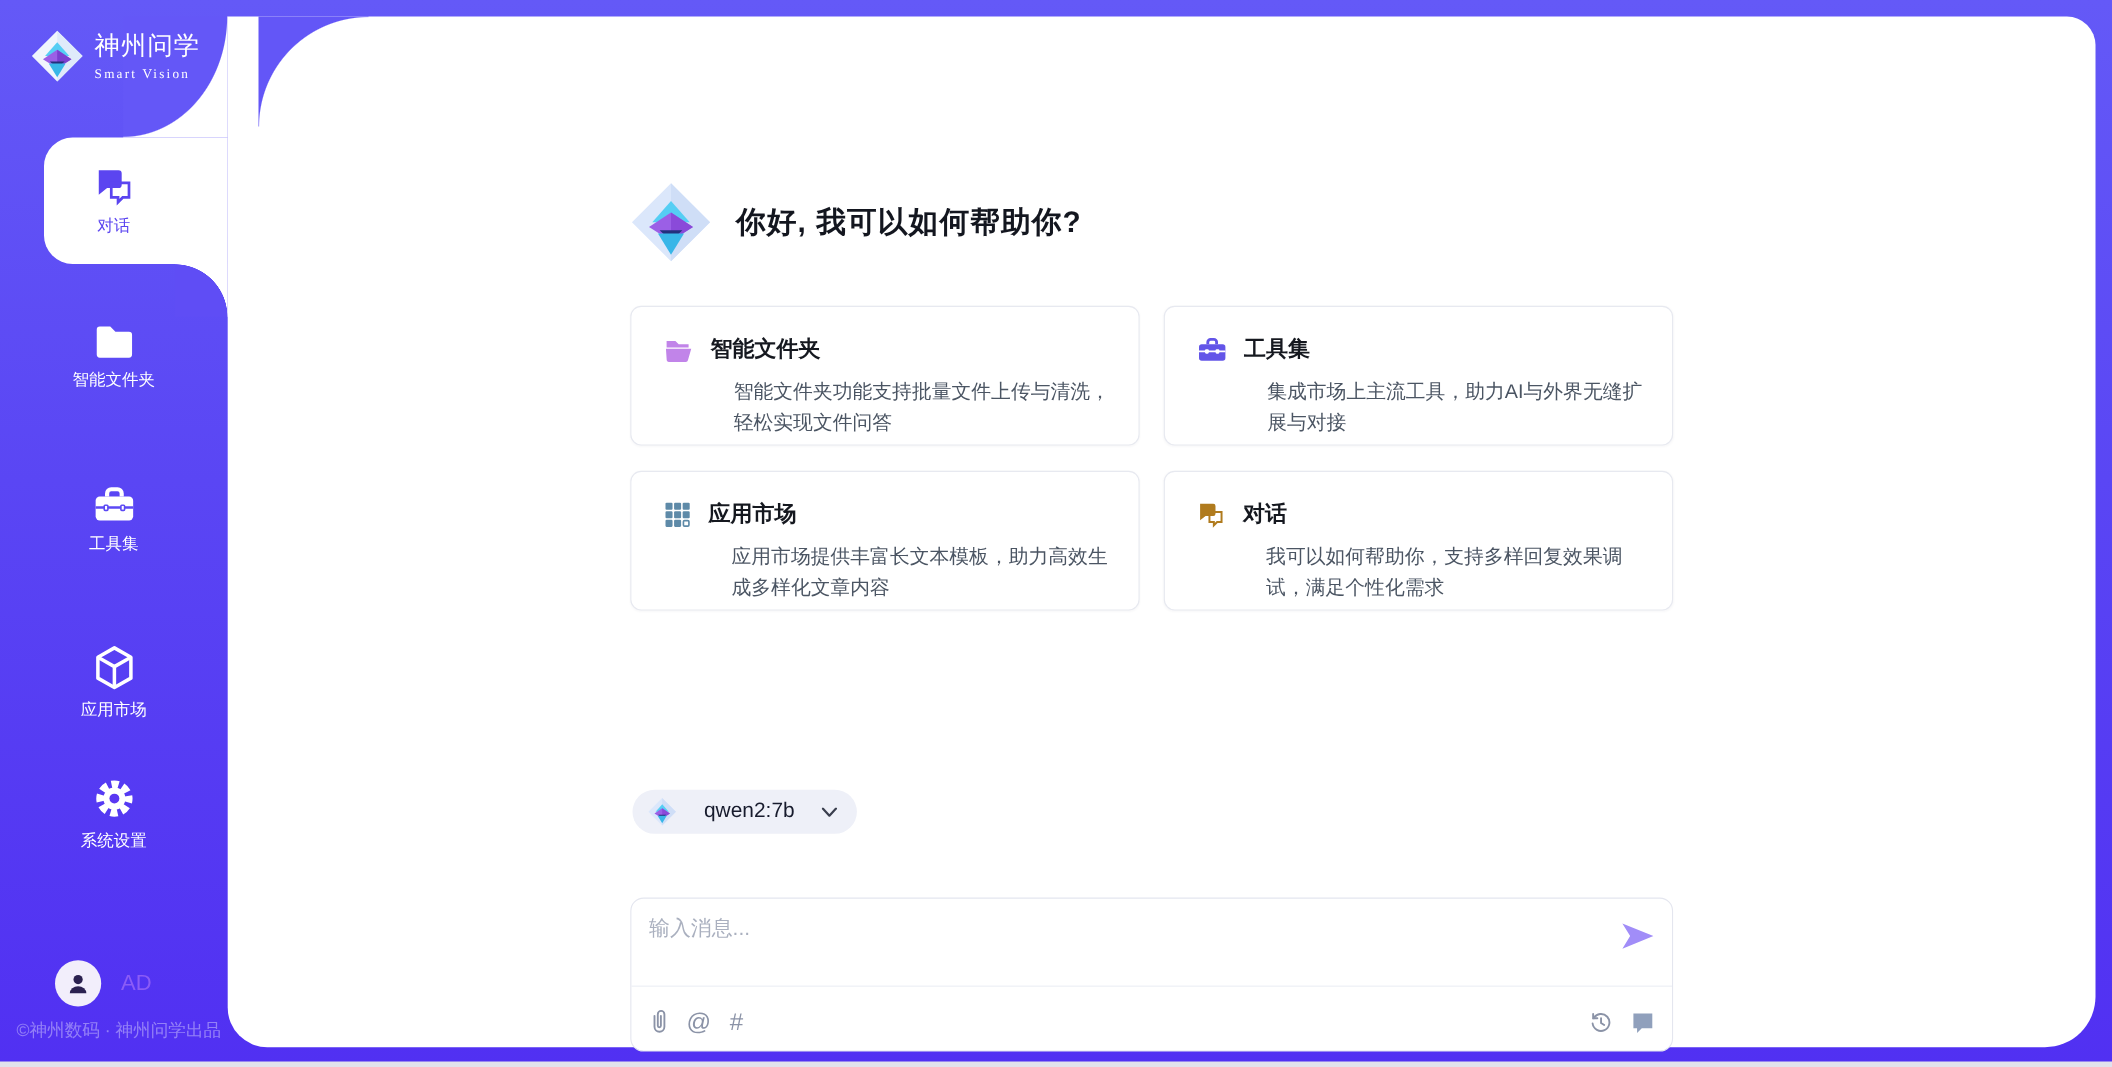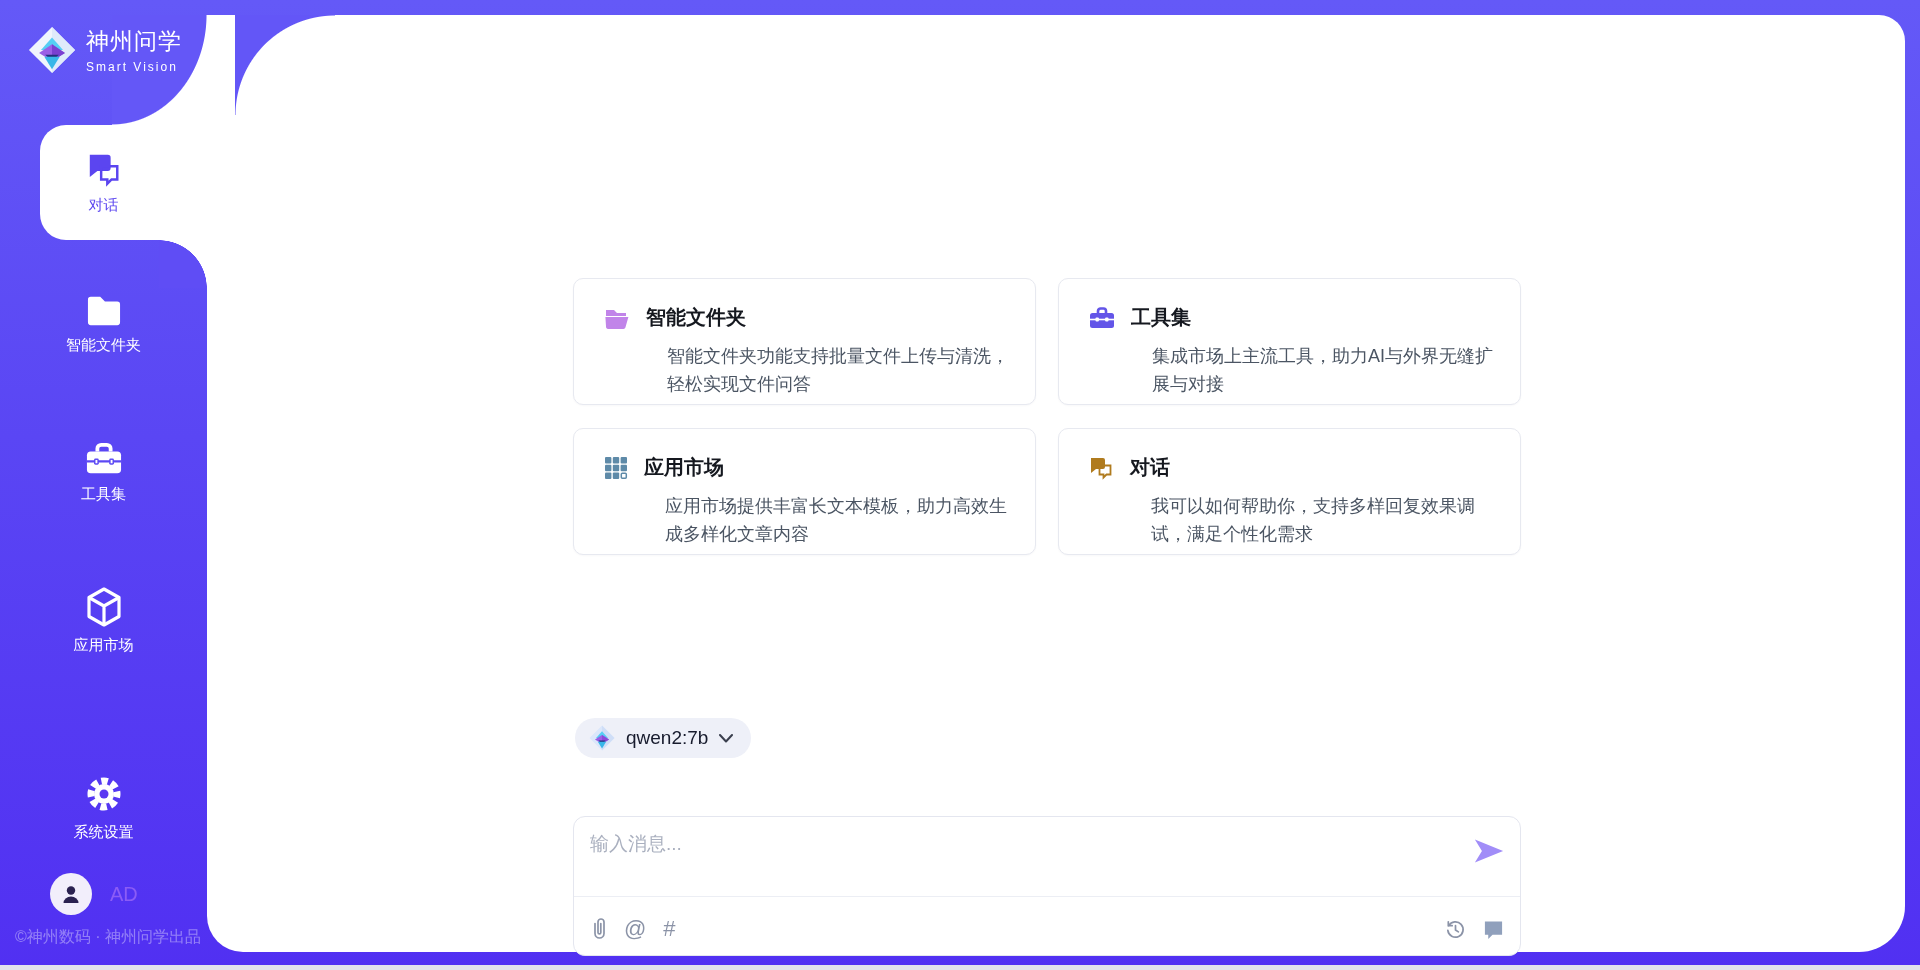--- a/index.html
+++ b/index.html
@@ -15,21 +15,21 @@
     background:radial-gradient(100px 100px at 100% 100%, rgba(0,0,0,0) 99%, #6356f7 100%); }
   
   .fillet-top { position:absolute; left:112px; top:15px; width:95px; height:110px; z-index:2;
     background:radial-gradient(95px 110px at 0% 0%, #6457f7 99%, #ffffff 100%); }
   .fillet-bottom { position:absolute; left:159px; top:240px; width:48px; height:48px; z-index:2;
     background:radial-gradient(48px 48px at 0% 100%, #5f4df5 99%, #ffffff 100%); }
 
   
   .brand { position:absolute; left:28px; top:26px; display:flex; align-items:center; gap:10px; z-index:3; }
   .brand-text .cn { color:#fff; font-size:23px; font-weight:normal; letter-spacing:1px; }
-  .brand-text .en { color:#fff; font-size:12px; letter-spacing:2px; margin-top:3px; }
+  .brand-text .en { color:#fff; font-size:12px; letter-spacing:2px; margin-top:3px;font-family:Liberation Serif, serif; }
 
   .tab-active { position:absolute; left:40px; top:125px; width:167px; height:115px;
     background:#fff; border-radius:26px 0 0 26px; z-index:2; cursor:pointer; }
 
   .nav-item { position:absolute; left:0; width:207px; text-align:center; z-index:3; cursor:pointer; }
   .nav-item svg { display:block; margin:0 auto; }
   .nav-label { display:block; margin-top:8px; font-size:15px; color:#fff; }
   .nav-item.active .nav-label { color:#5b45f0; }
 
   .user { position:absolute; left:50px; top:873px; display:flex; align-items:center; gap:18px; z-index:3; cursor:pointer; }
@@ -47,41 +47,53 @@
 
   .cards { position:absolute; left:0; top:263px; width:948px; display:grid;
     grid-template-columns:463px 463px; gap:23px 22px; }
   .card { height:127px; background:#fff; border:1px solid #e7e9f0; border-radius:10px;
     padding:25px 20px 0 30px; display:flex; gap:16px; cursor:pointer; box-shadow:0 1px 2px rgba(30,30,60,0.03); }
   .card-icon { flex:0 0 24px; padding-top:2px; }
   .card-title { font-size:20px; font-weight:bold; color:#15181f; }
   .card-desc { margin-top:11px; font-size:18px; line-height:28px; color:#4b5563; max-width:372px;margin-left:21px; }
 
   .model-pill { position:absolute; left:2px; top:703px; height:40px; display:inline-flex;
-    align-items:center; gap:11px; padding:0 18px 0 14px; background:#eef0f8; border-radius:20px; cursor:pointer; }
+    align-items:center; gap:25px; padding:0 18px 0 14px; background:#eef0f8; border-radius:20px; cursor:pointer; }
   .model-name { font-size:19px; color:#171b2d; }
 
   .composer { position:absolute; left:0; top:753px; width:948px; height:140px; background:#fff;
     border:1px solid #e4e6ef; border-radius:12px;margin-top:48px; }
   .composer textarea { position:absolute; left:16px; top:14px; width:860px; height:56px; border:none;
     outline:none; resize:none; font-size:19px; color:#2a2e3a; font-family:inherit; background:transparent; }
   .composer textarea::placeholder { color:#aab0bf; }
   .send-btn { position:absolute; right:16px; top:22px; cursor:pointer; }
   .composer-divider { position:absolute; left:0; right:0; top:79px; height:1px; background:#eceef4; }
   .composer-toolbar { position:absolute; left:18px; right:16px; top:92px; height:40px;
     display:flex; align-items:center; gap:17px; }
   .tb-icon { color:#8b93a7; font-size:21px; line-height:1; cursor:pointer; display:flex; align-items:center; }
   .tb-right { margin-left:auto; display:flex; align-items:center; gap:16px; }
 </style>
 </head>
 <body>
 
 <div class="content">
   <div class="inner">
 
+    <div class="hero">
+      <svg width="74" height="74" viewBox="0 0 100 100">
+        <polygon points="50,2 98,50 50,98 2,50" fill="#dbe7fb"></polygon>
+        <polygon points="50,2 98,50 50,98" fill="#cfdef7"></polygon>
+        <polygon points="50,24 73,50 27,50" fill="#55cef4"></polygon>
+        <polygon points="50,38 77,56 50,73 23,56" fill="#9b5fe6"></polygon>
+        <polygon points="50,38 77,56 50,73" fill="#8a4ad9"></polygon>
+        <polygon points="36,60 64,60 50,73" fill="#23307c"></polygon>
+        <polygon points="34,64 66,64 50,90" fill="#38b6e8"></polygon>
+      </svg>
+      <h1>你好, 我可以如何帮助你?</h1>
+    </div>
 
     <div class="cards">
       <div class="card">
         <div class="card-icon">
           <svg width="26" height="24" viewBox="0 0 26 24">
             <path d="M2 4 h8 l3 3 h9 v3 H2 z" fill="#c184e9"></path>
             <path d="M1.4 11 h23 l-3 10.5 a2 2 0 0 1 -1.9 1.5 H4 a2 2 0 0 1 -1.9 -1.5 z" fill="#c184e9"></path>
           </svg>
         </div>
         <div>
@@ -244,21 +256,21 @@
 </div>
 
 <div class="nav-item" style="top:586px;">
   <svg width="40" height="42" viewBox="0 0 40 42">
     <path d="M20 3 L35 11.5 V30.5 L20 39 L5 30.5 V11.5 Z" fill="none" stroke="#ffffff" stroke-width="3.2" stroke-linejoin="round"></path>
     <path d="M5 11.5 L20 20 L35 11.5 M20 20 V39" fill="none" stroke="#ffffff" stroke-width="3.2" stroke-linejoin="round"></path>
   </svg>
   <span class="nav-label">应用市场</span>
 </div>
 
-<div class="nav-item" style="top:773px;">
+<div class="nav-item" style="top:705px;">
   <svg width="42" height="42" viewBox="0 0 42 42">
     <circle cx="21" cy="21" r="13" fill="none" stroke="#ffffff" stroke-width="7" stroke-dasharray="6.5 3.7" stroke-dashoffset="3"></circle>
     <circle cx="21" cy="21" r="10" fill="#ffffff"></circle>
     <circle cx="21" cy="21" r="4.5" fill="#5b38f2"></circle>
   </svg>
   <span class="nav-label">系统设置</span>
 </div>
 
 <div class="user">
   <span class="avatar">

